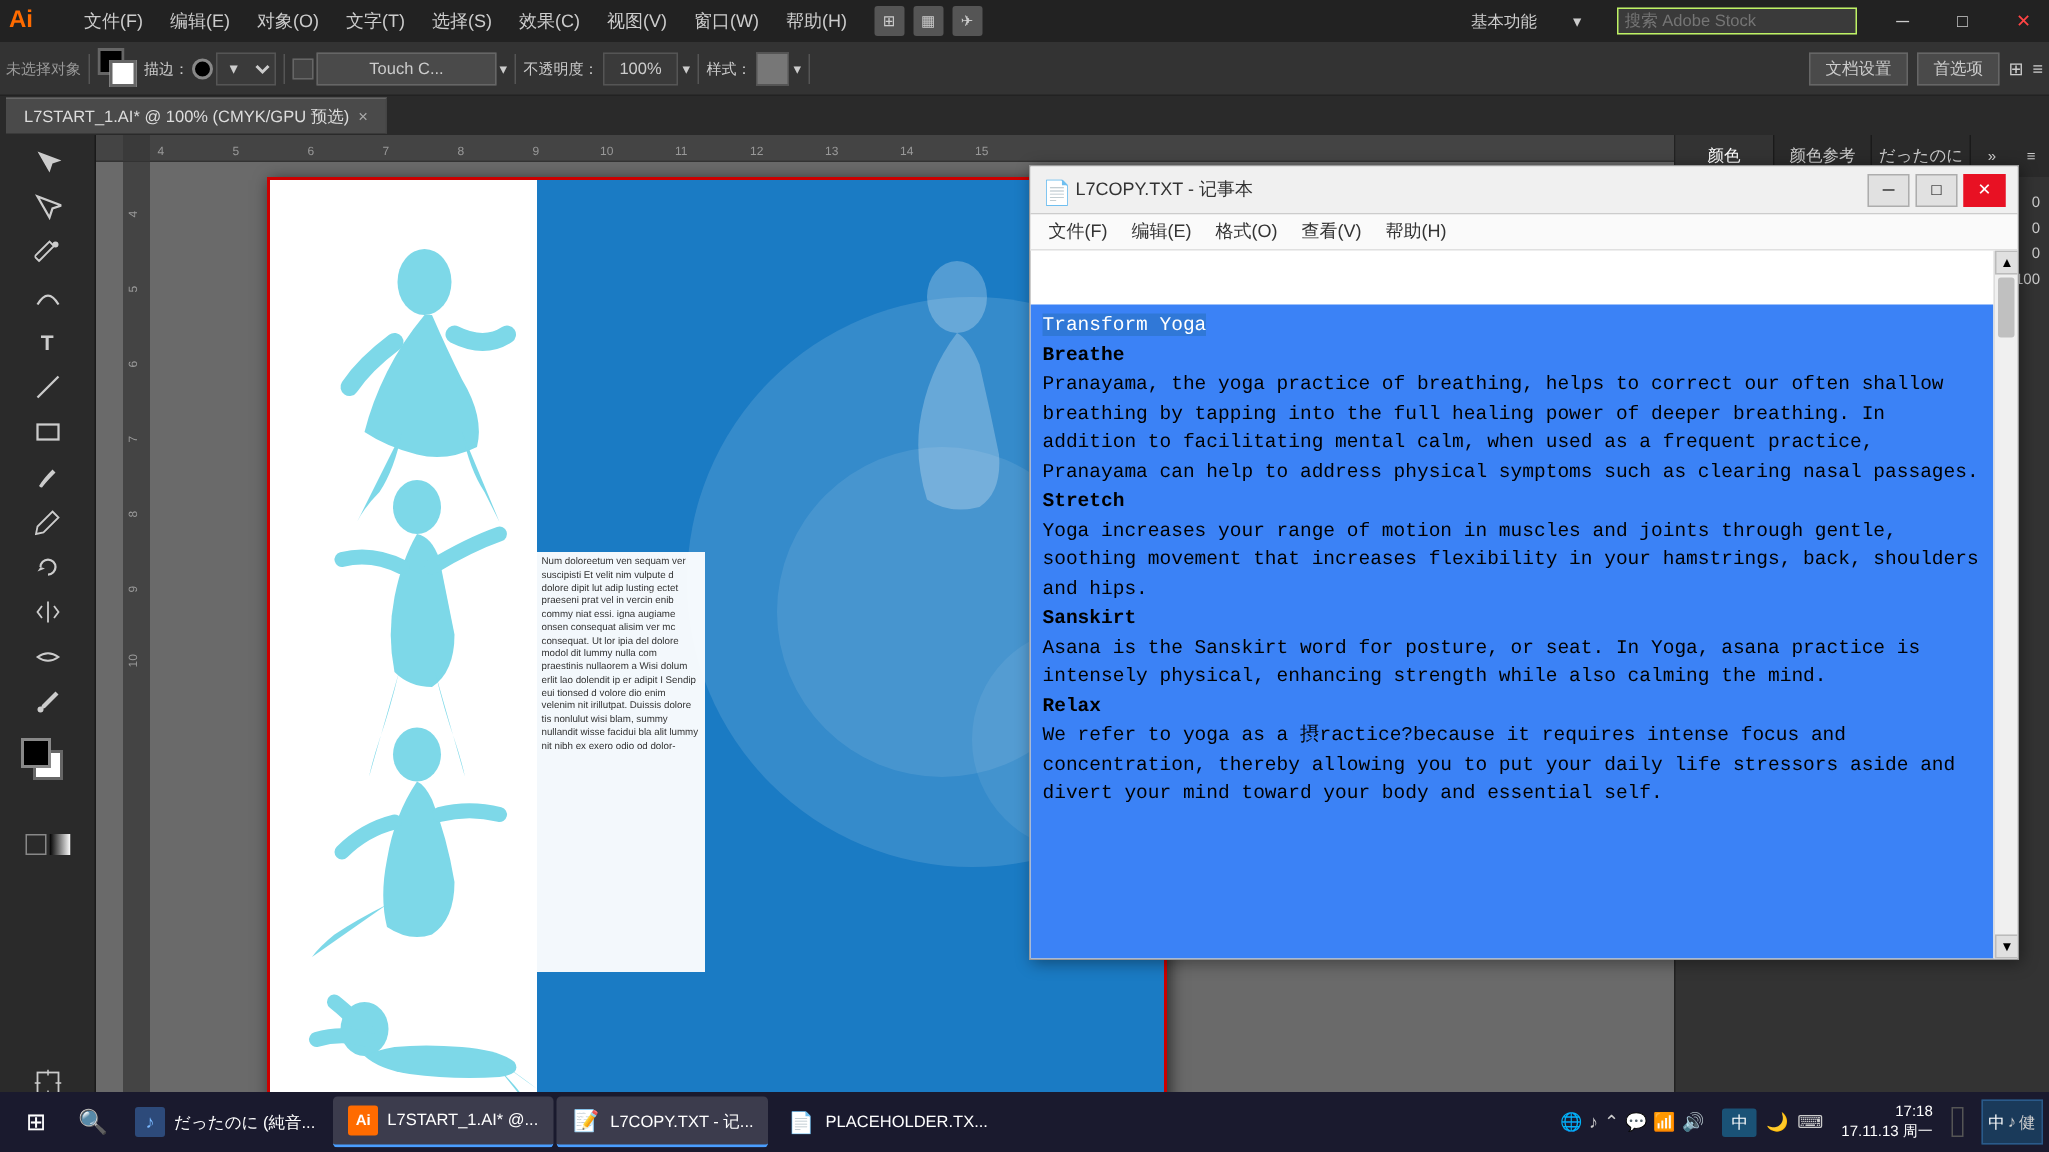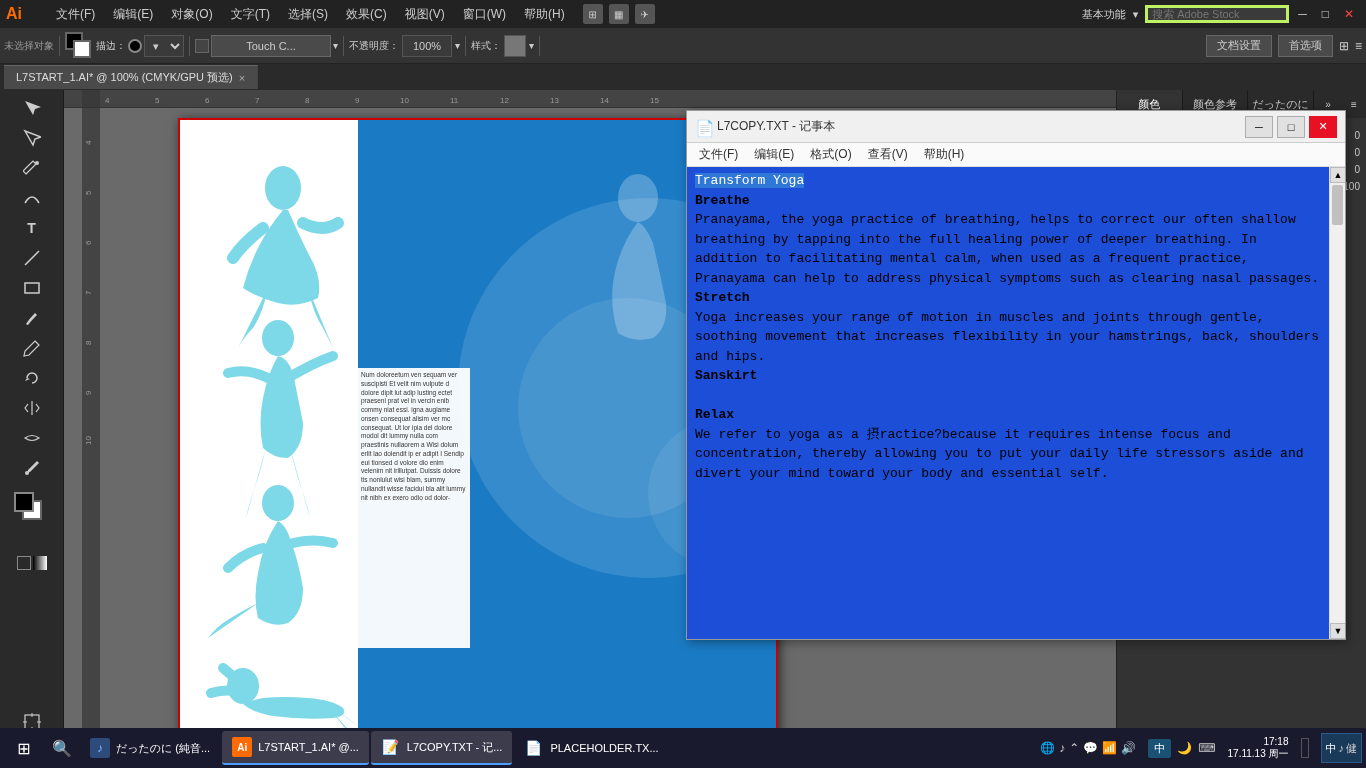--- a/index.html
+++ b/index.html
@@ -5,22 +5,22 @@
     * { margin: 0; padding: 0; box-sizing: border-box; }
     body { width: 1366px; height: 768px; overflow: hidden; background: #5a5a5a; font-family: 'MS UI Gothic', 'SimSun', Arial, sans-serif; }
 
     
     .top-menu-bar {
       width: 100%; height: 28px; background: #222222; display: flex; align-items: center;
       padding: 0 6px; gap: 2px;
     }
     .ai-logo { color: #ff6b00; font-weight: bold; font-size: 16px; margin-right: 10px; width: 30px; }
     .menu-item { color: #ccc; font-size: 12px; padding: 2px 8px; cursor: pointer; white-space: nowrap; }
-    .top-right-icons { margin-left: auto; display: flex; align-items: center; gap: 3px; }
-    .search-box { background: #3a3a3a; border: 3px solid #bef264; color: #ccc; height: 18px; width: 144px; font-size: 11px; padding: 0 4px; }
+    .top-right-icons { margin-left: auto; display: flex; align-items: center; gap: 20px; }
+    .search-box { background: #3a3a3a; border: 1px solid #bef264; color: #ccc; height: 18px; width: 160px; font-size: 11px; padding: 0 4px; }
     .win-ctrl { color: #ccc; font-size: 12px; padding: 0 6px; cursor: pointer; }
 
     
     .toolbar {
       width: 100%; height: 36px; background: #333; display: flex; align-items: center;
       padding: 0 4px; gap: 3px; border-bottom: 1px solid #222;
     }
     .toolbar-separator { width: 1px; height: 20px; background: #555; margin: 0 2px; }
     .toolbar-dropdown { background: #3a3a3a; border: 1px solid #555; color: #ccc; height: 22px; font-size: 11px; padding: 0 4px; cursor: pointer; min-width: 40px; }
     .touch-btn { background: #4a4a4a; border: 1px solid #666; color: #ccc; height: 22px; font-size: 11px; padding: 0 8px; min-width: 120px; cursor: pointer; }
@@ -62,21 +62,21 @@
     .notepad-titlebar {
       height: 32px; background: #f0f0f0; display: flex; align-items: center; padding: 0 8px;
       border-bottom: 1px solid #ccc; user-select: none;
     }
     .notepad-icon { width: 16px; height: 16px; margin-right: 6px; }
     .notepad-title { font-size: 12px; color: #333; flex: 1; }
     .notepad-win-btns { display: flex; gap: 4px; }
     .notepad-btn { width: 28px; height: 22px; background: #e1e1e1; border: 1px solid #adadad; font-size: 11px; cursor: pointer; display: flex; align-items: center; justify-content: center; }
     .notepad-menubar { height: 24px; display: flex; align-items: center; padding: 0 4px; border-bottom: 1px solid #e0e0e0; background: #fafafa; }
     .np-menu { font-size: 12px; color: #333; padding: 2px 8px; cursor: pointer; }
-    .notepad-content { flex: 1; overflow-y: auto; padding: 4px 8px; font-family: 'Courier New', monospace; font-size: 13px; color: #000; background: #1d4ed8; line-height: 1.5; }
+    .notepad-content { flex: 1; overflow-y: auto; padding: 4px 8px; font-family: 'Courier New', monospace; font-size: 13px; color: #000; background: #3b82f6; line-height: 1.5; margin-top: 36px; }
     .notepad-body { display: flex; flex: 1; overflow: hidden; }
 
     
     .status-bar { height: 28px; background: #333; display: flex; align-items: center; padding: 0 8px; gap: 12px; border-top: 1px solid #222; }
 
     
     .taskbar { position: fixed; bottom: 0; left: 0; width: 100%; height: 40px; background: #1a1a2e; display: flex; align-items: center; padding: 0 4px; gap: 2px; z-index: 200; }
     .taskbar-btn { height: 34px; padding: 0 10px; display: flex; align-items: center; gap: 6px; cursor: pointer; border-radius: 3px; font-size: 11px; color: #fff; white-space: nowrap; }
     .taskbar-btn.active { background: rgba(255,255,255,0.15); border-bottom: 2px solid #4a9eff; }
     .taskbar-icon { width: 20px; height: 20px; display: flex; align-items: center; justify-content: center; font-size: 14px; }
@@ -468,21 +468,21 @@
     <span class="np-menu">帮助(H)</span>
   </div>
   <div class="notepad-body">
     <div class="notepad-content">
       <span style="background:#3078d7;color:#fff;">Transform Yoga</span><br>
       <strong>Breathe</strong><br>
       <span>Pranayama, the yoga practice of breathing, helps to correct our often shallow breathing by tapping into the full healing power of deeper breathing. In addition to facilitating mental calm, when used as a frequent practice, Pranayama can help to address physical symptoms such as clearing nasal passages.</span><br>
       <strong>Stretch</strong><br>
       <span>Yoga increases your range of motion in muscles and joints through gentle, soothing movement that increases flexibility in your hamstrings, back, shoulders and hips.</span><br>
       <strong>Sanskirt</strong><br>
-      <br>
+      <span>Asana is the Sanskirt word for posture, or seat. In Yoga, asana practice is intensely physical, enhancing strength while also calming the mind.</span><br>
       <strong>Relax</strong><br>
       <span>We refer to yoga as a 摂ractice?because it requires intense focus and concentration, thereby allowing you to put your daily life stressors aside and divert your mind toward your body and essential self.</span>
     </div>
     <div class="notepad-scrollbar-track">
       <div class="scroll-btn">▲</div>
       <div class="scroll-thumb"></div>
       <div class="scroll-track-space"></div>
       <div class="scroll-btn">▼</div>
     </div>
   </div>

